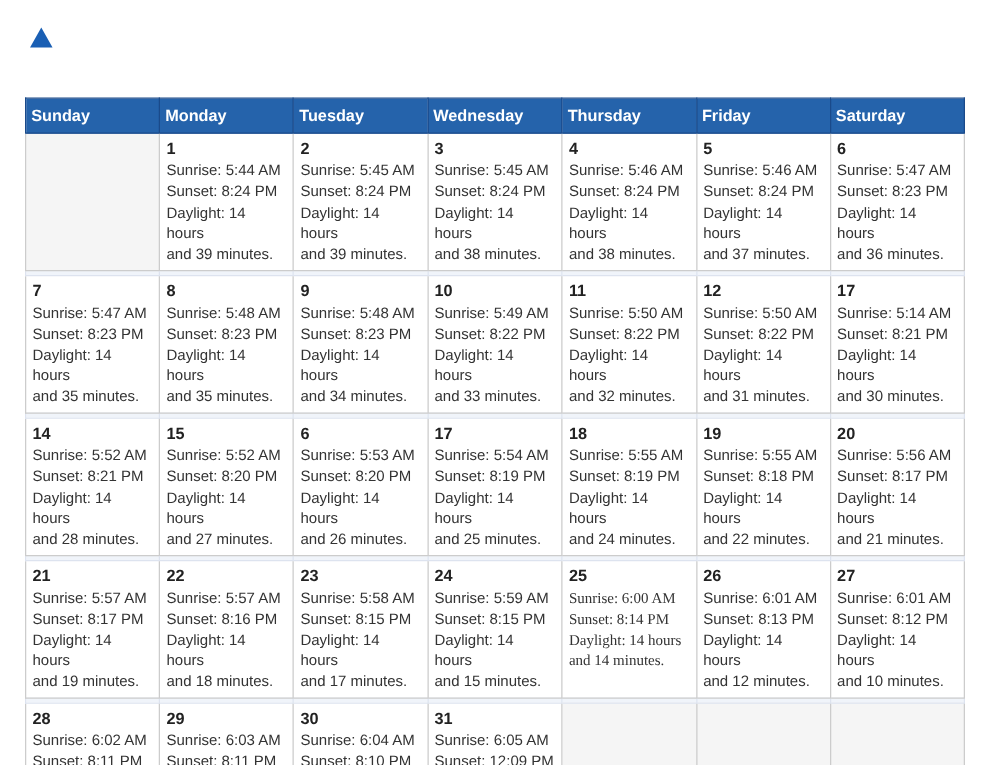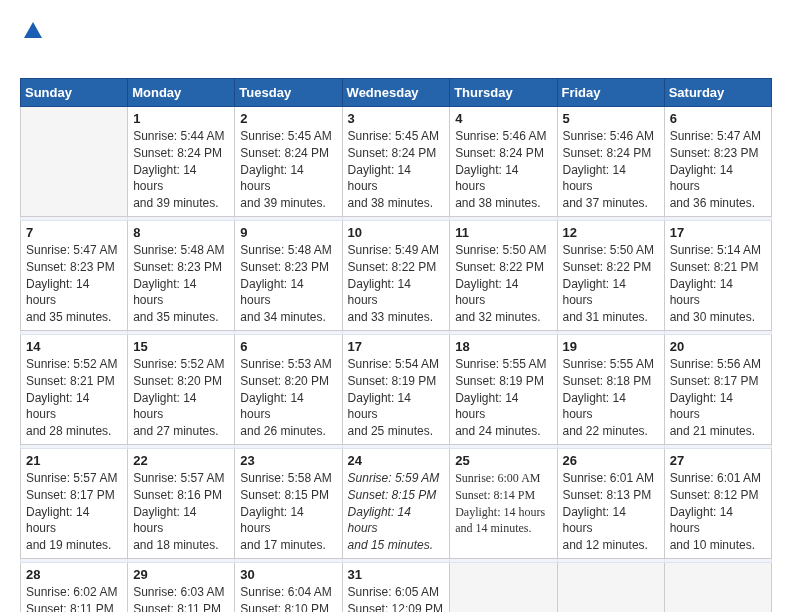--- a/index.html
+++ b/index.html
@@ -306,21 +306,21 @@
         </td>
         <td>
           <span class="day-number">23</span>
           <div class="day-info" style="white-space: pre-line;">Sunrise: 5:58 AM
 Sunset: 8:15 PM
 Daylight: 14 hours
 and 17 minutes.</div>
         </td>
         <td>
           <span class="day-number">24</span>
-          <div class="day-info" style="white-space: pre-line; font-style: italic;">Sunrise: 5:59 AM
+          <div class="day-info" style="white-space: pre-line;">Sunrise: 5:59 AM
 Sunset: 8:15 PM
 Daylight: 14 hours
 and 15 minutes.</div>
         </td>
         <td>
           <span class="day-number">25</span>
           <div class="day-info" style="white-space: pre-line; font-family: Liberation Serif, serif;">Sunrise: 6:00 AM
 Sunset: 8:14 PM
 Daylight: 14 hours
 and 14 minutes.</div>

